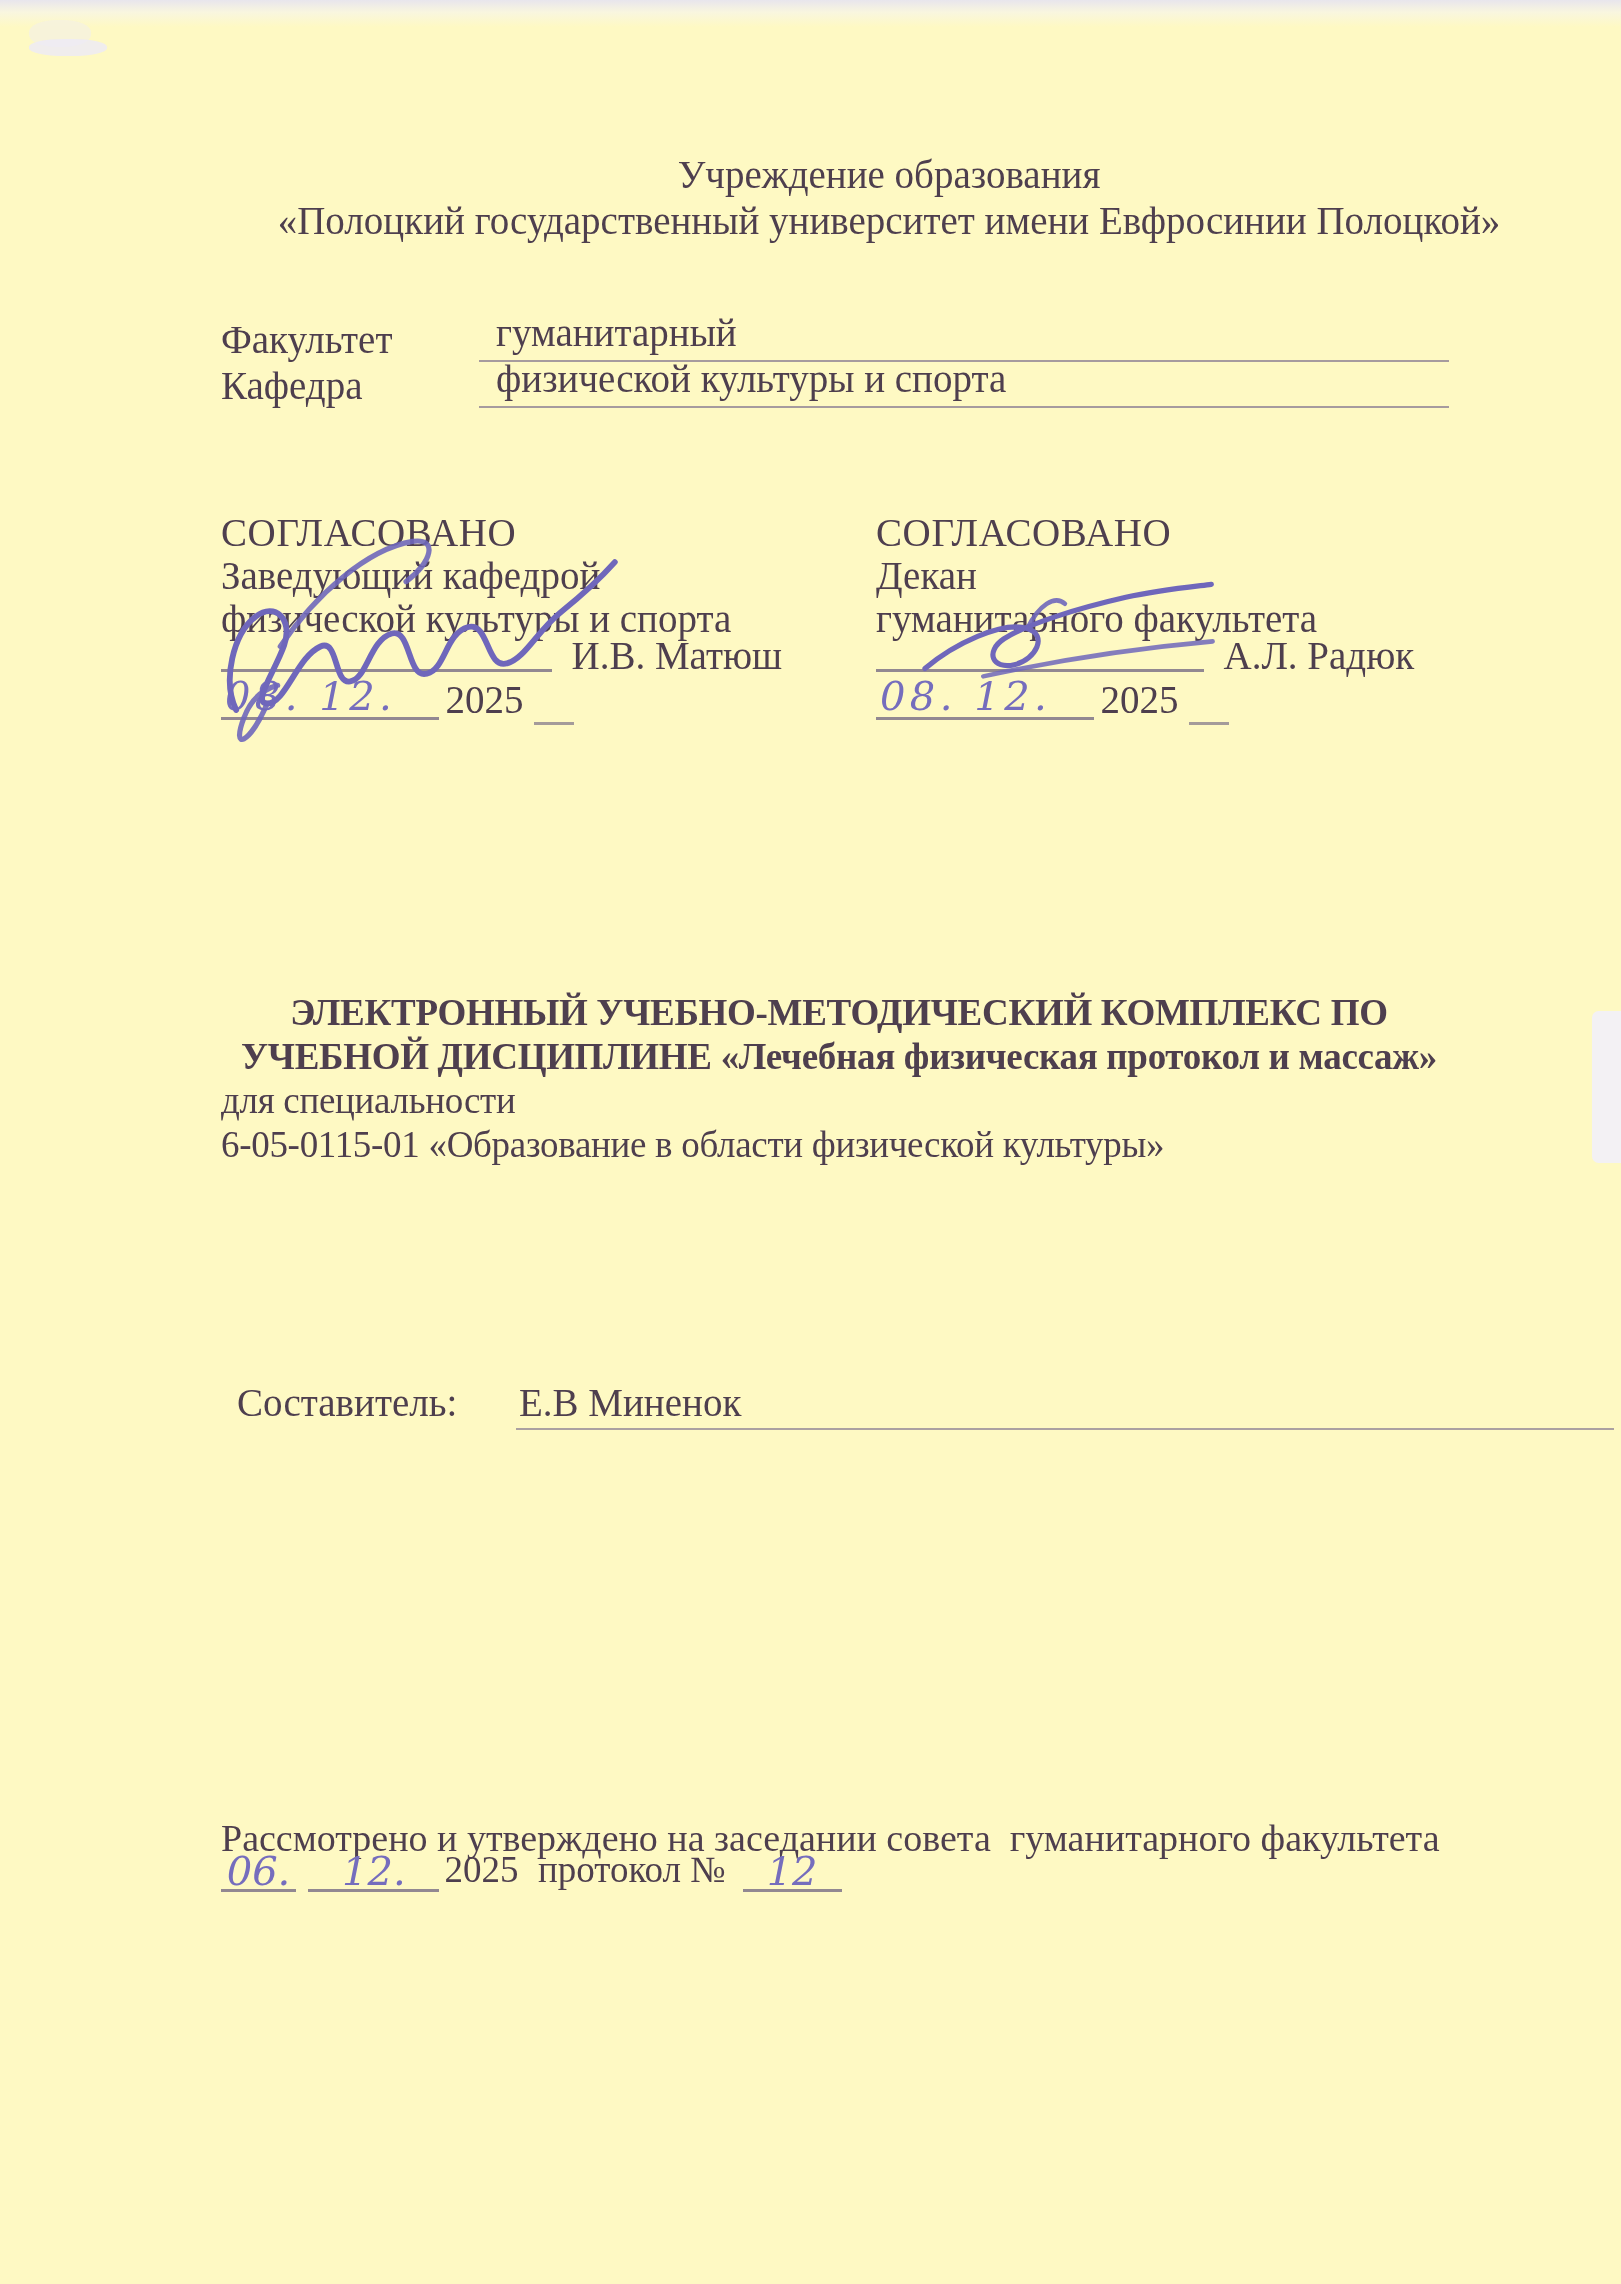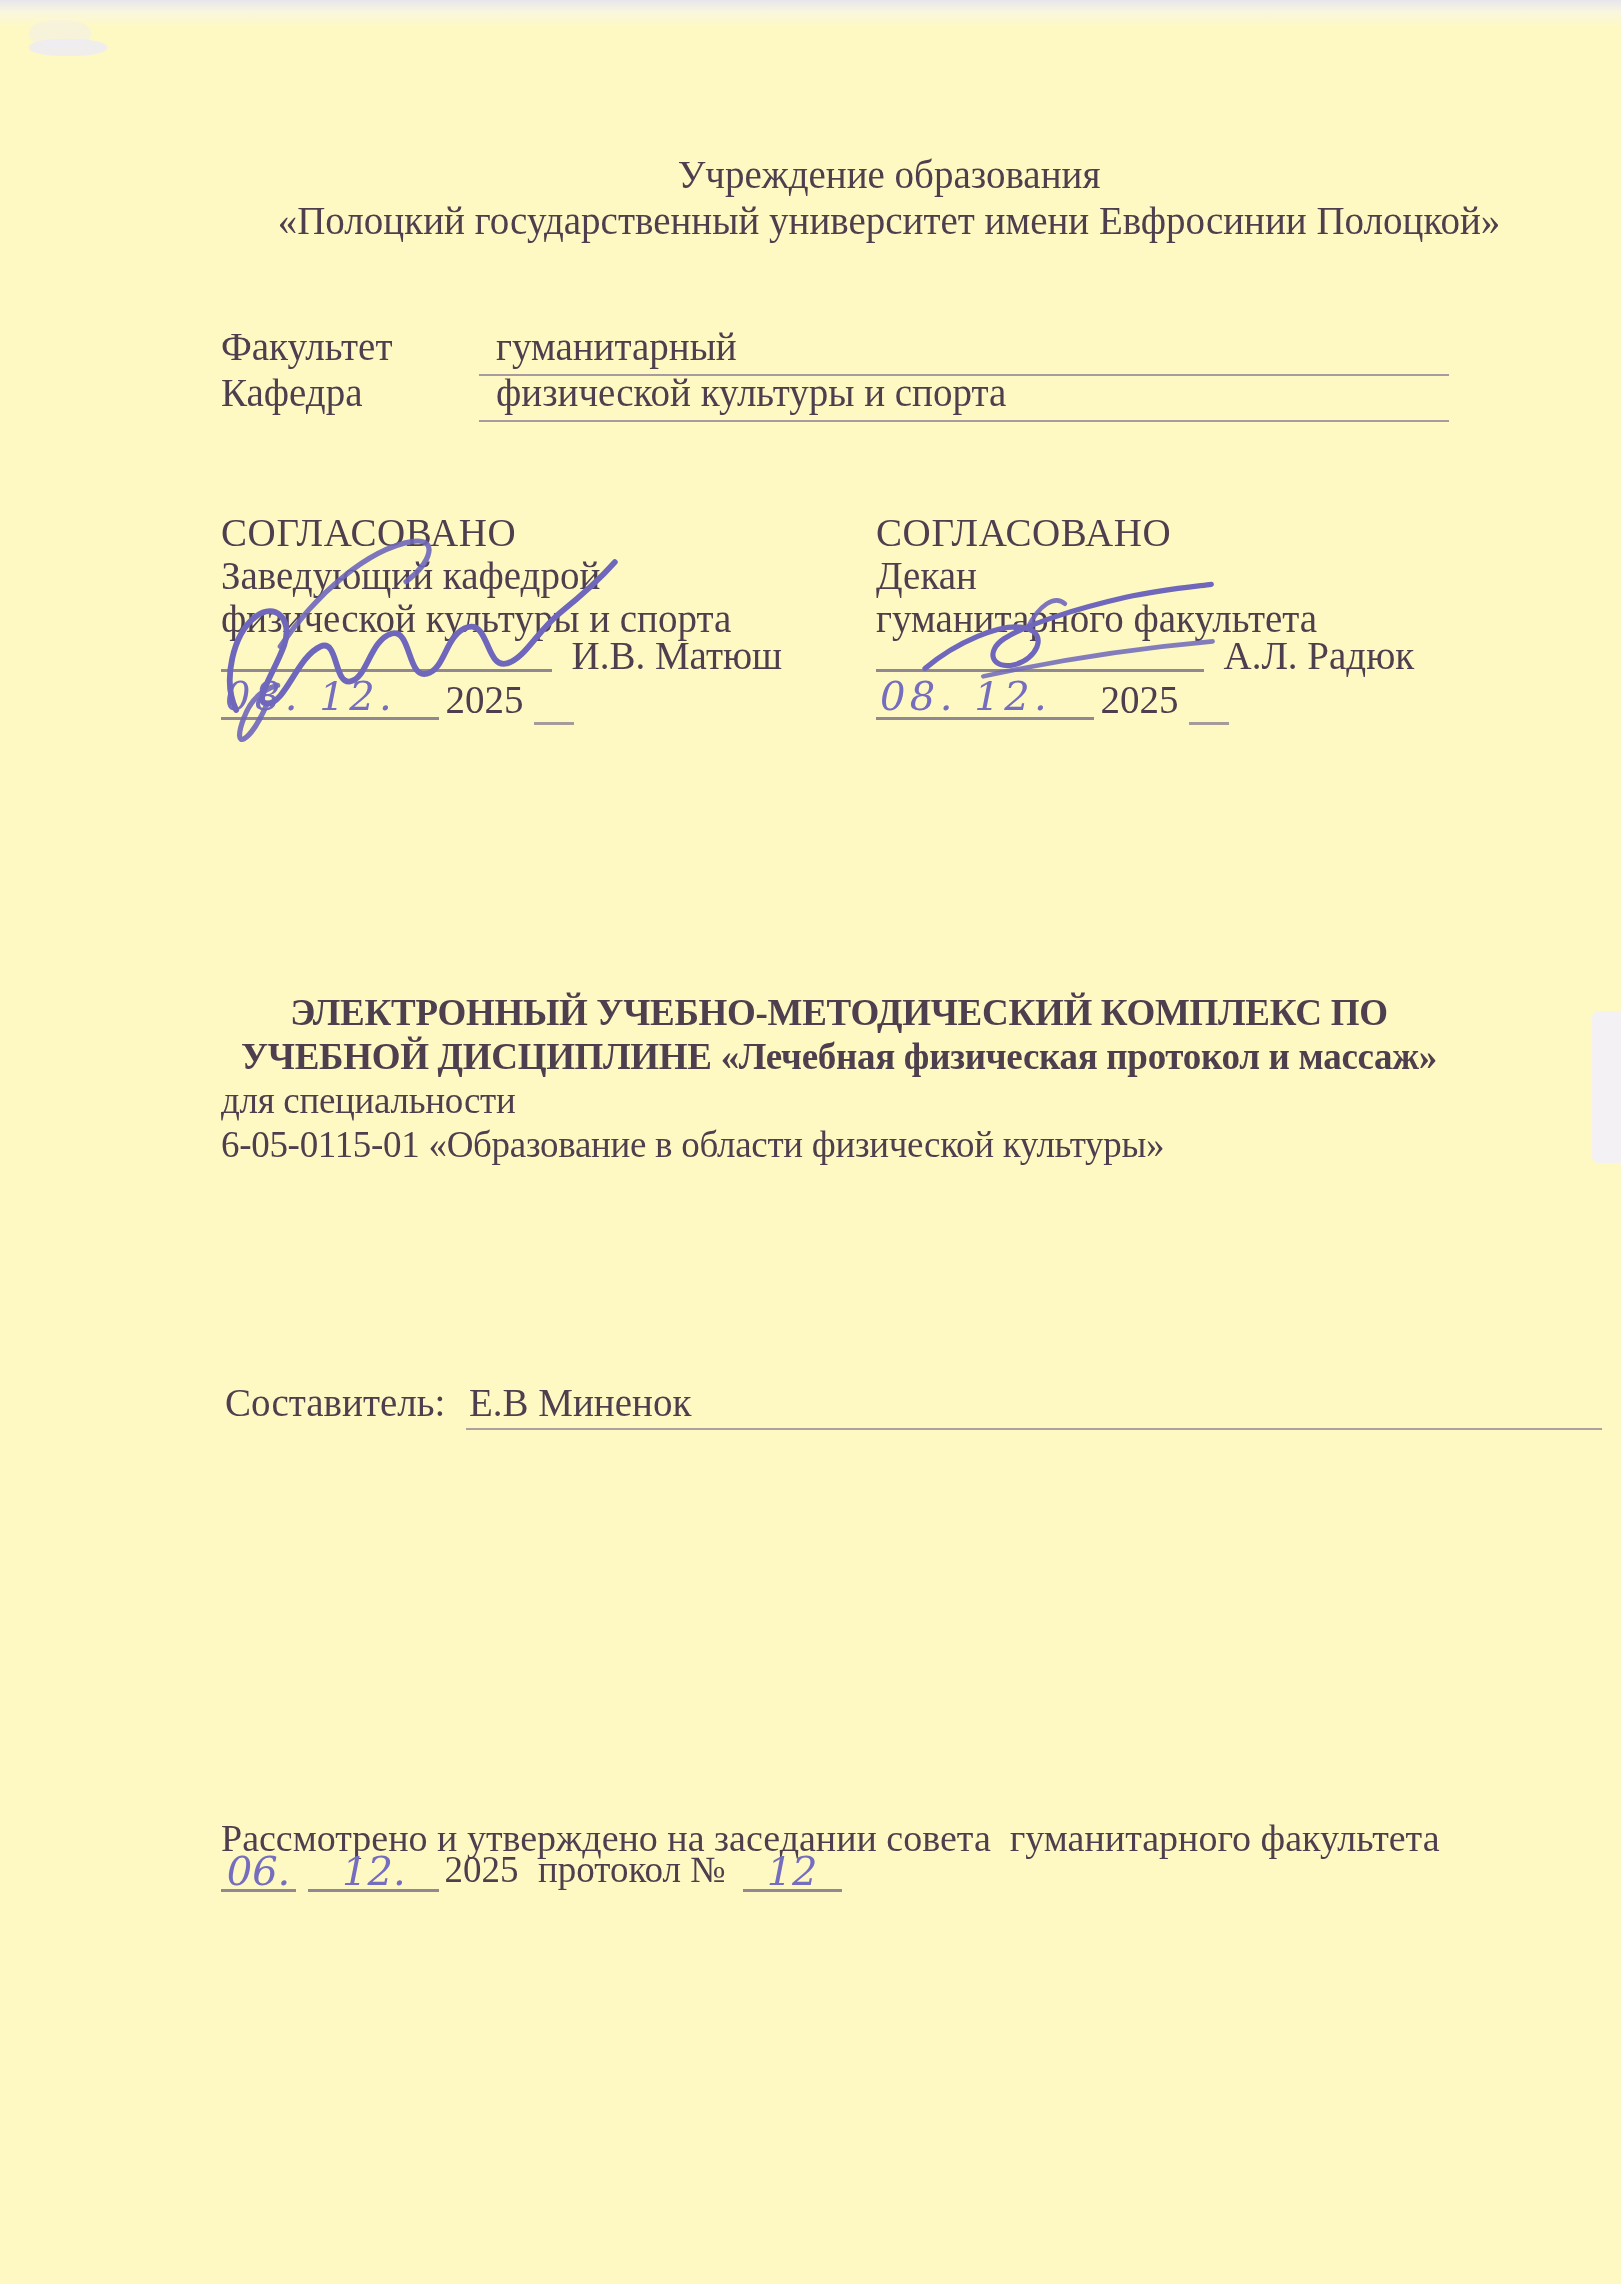--- a/index.html
+++ b/index.html
@@ -20,21 +20,21 @@
   }
   .artifact-smudge1 { top:19.5px; left:29px; width:62px; height:27px; background:rgba(246,242,222,0.85); border-radius:45%; }
   .artifact-smudge2 { top:39px; left:29px; width:78px; height:17px; background:rgba(236,234,248,0.8); border-radius:45%; }
   .artifact-right { top:1011px; right:0; width:30px; height:152px; background:rgba(242,240,250,0.9); border-radius:6.5px 0 0 6.5px; }
 
   
   .header { position:absolute; top:152px; left:221px; width:1336px; text-align:center; font-size:39px; line-height:46px; }
 
   
   .field-rows { position:absolute; top:324px; left:221px; width:1228px; font-size:39px; }
-  .field-row { display:flex; align-items:flex-start; height:38px; }
+  .field-row { display:flex; align-items:flex-end; height:38px; }
   .field-row + .field-row { margin-top:8.4px; }
   .field-label { flex:0 0 258px; }
   .field-value { flex:1; border-bottom:2.6px solid rgba(150,139,152,0.85); padding:0 0 5px 17px; }
 
   
   .approvals { position:absolute; top:511px; left:221px; width:1236px; display:flex; font-size:39px; }
   .approval-col { position:relative; width:655px; }
   .approval-col.right { width:581px; }
   .approval-heading { line-height:43px; letter-spacing:0.6px; }
   .approval-role { line-height:43px; }
@@ -54,21 +54,21 @@
   .date-year { margin-left:6.5px; padding-bottom:1.3px; line-height:39px; }
   .date-tail { width:40px; border-bottom:3.9px solid rgba(134,123,140,0.75); margin-left:10.4px; margin-bottom:-5.2px; }
 
   
   .title-block { position:absolute; top:991px; left:221px; width:1236px; font-size:37px; letter-spacing:-0.3px; white-space:nowrap; }
   .title-line { line-height:44px; }
   .title-line.bold { font-weight:bold; }
   .title-line.center { text-align:center; }
 
   
-  .compiler { position:absolute; top:1380px; left:225px; width:1377px; display:flex; align-items:baseline; font-size:39px; }
+  .compiler { position:absolute; top:1380px; left:237px; width:1377px; display:flex; align-items:baseline; font-size:39px;gap:38px; }
   .compiler-label { flex:0 0 auto; padding-right:21px; }
   .compiler-value { flex:1; border-bottom:2.6px solid rgba(150,139,152,0.8); padding:0 0 2.6px 2.6px; }
 
   
   .footer { position:absolute; top:1818px; left:221px; width:1271px; font-size:38px; }
   .footer-line { line-height:40px; white-space:pre-wrap; }
   .footer-date-row { display:flex; align-items:flex-end; height:34px; margin-top:0; font-size:37px; }
   .hw-cell {
     font-family:"DejaVu Serif",serif; font-style:italic;
     color:#756dbd; font-size:40px; line-height:36px;

